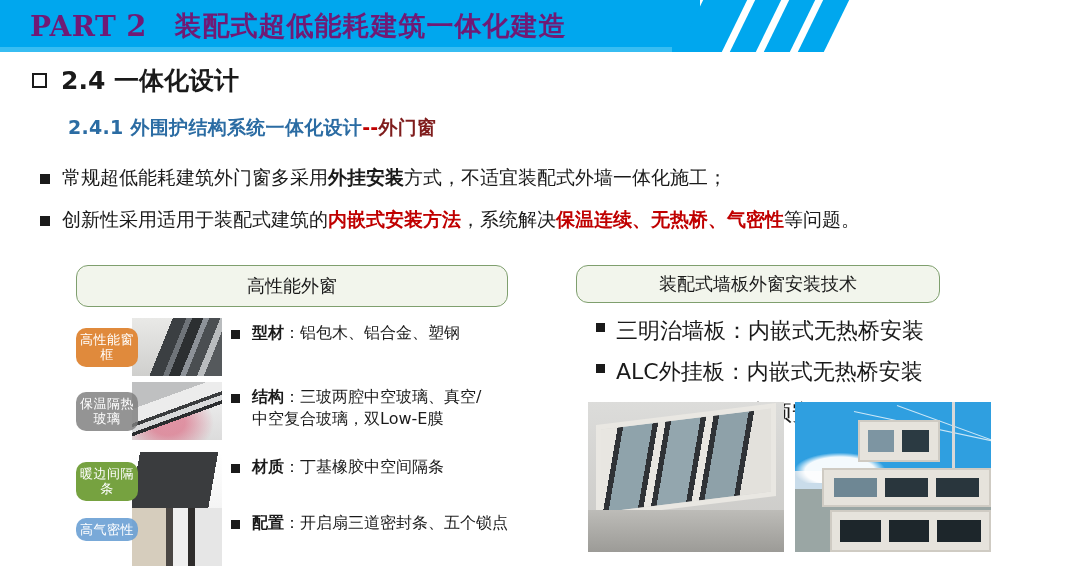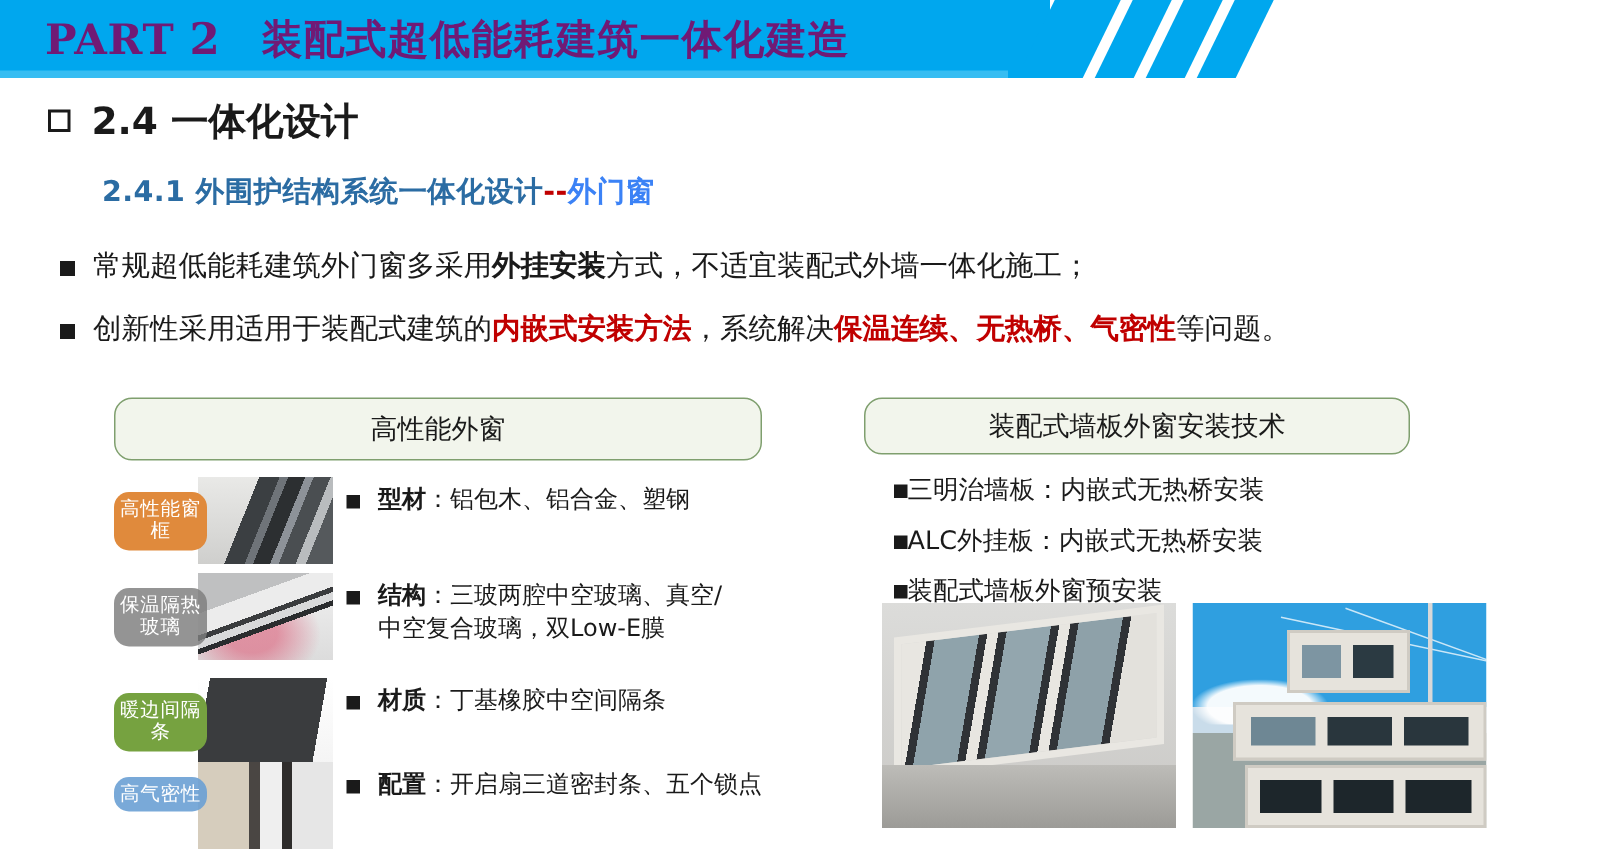--- a/index.html
+++ b/index.html
@@ -102,21 +102,21 @@
     box-sizing: border-box;
   }
   .h-241 {
     position: absolute;
     left: 68px; top: 115px;
     font-size: 19px;
     font-weight: bold;
     color: #2b6ca3;
     letter-spacing: 0.3px;
   }
-  .h-241 .red { color: #3b82f6; }
+  .h-241 .red { color: #7f1d1d; }
   .h-241 .dash { color: #c00000; }
 
   
   .bullet-row {
     position: absolute;
     display: flex;
     align-items: flex-start;
     gap: 12px;
     font-size: 19px;
     line-height: 1.35;
@@ -228,21 +228,22 @@
   }
 
   
   .rbullets {
     position: absolute;
     left: 596px; top: 315px;
   }
   .rbullet {
     display: flex;
     align-items: flex-start;
-    font-size: 17px;
+    gap: 11px;
+    font-size: 22px;
     line-height: 1.45;
     margin-bottom: 9px;
     color: #1a1a1a;
     white-space: nowrap;
   }
   .rbullet .sq-solid { margin-top: 8px; width: 9px; height: 9px; }
 
   
   .photo {
     position: absolute;

